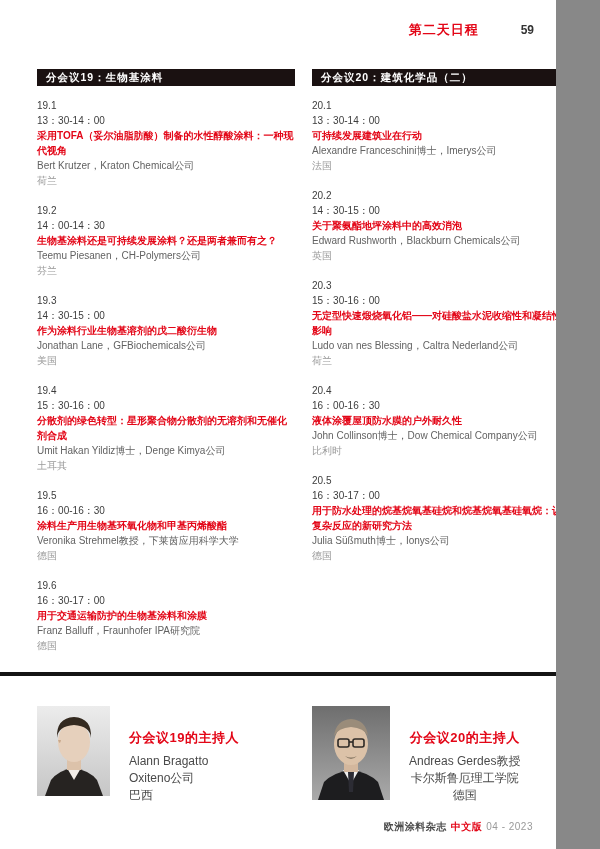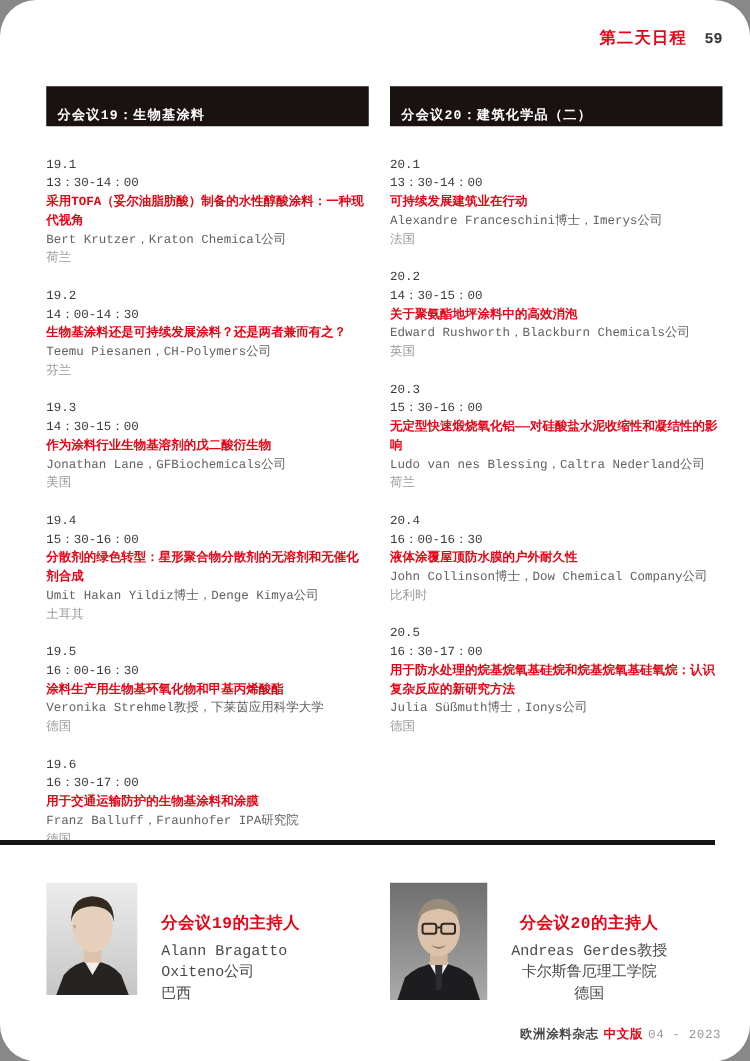--- a/index.html
+++ b/index.html
@@ -6,49 +6,48 @@
     --red:#e30617;
     --bar:#1a1111;
     --t-dark:#3c3c3c;
     --t-mid:#626262;
     --t-light:#9a9a9a;
   }
   *{margin:0;padding:0;box-sizing:border-box;}
   html,body{background:#888;}
   .page{
     position:relative;
-    width:600px;height:849px;
+    width:556px;height:849px;
     background:#ffffff;
     overflow:hidden;
-    font-family:Liberation Mono, monospace;
-    border-radius:29px;
+    font-family:Liberation Sans, sans-serif;
   }
   
   .page-header{
     position:absolute;top:21px;right:22px;
     display:flex;align-items:baseline;gap:14px;
   }
   .day-title{color:var(--red);font-weight:bold;font-size:13px;letter-spacing:1px;}
-  .page-number{color:#333;font-size:12px;font-weight:bold;}
+  .page-number{color:#333;font-size:12px;font-weight:bold;margin-left:28px;}
 
   
   .columns{
     position:absolute;left:37px;top:69px;
     display:flex;gap:17px;
   }
   .col{width:258px;}
   .col-right{width:266px;}
   .col-bar{
     height:17px;line-height:17px;
     background:var(--bar);color:#fff;
     font-size:10.5px;font-weight:bold;
-    padding:16px 9px;letter-spacing:1px;
+    padding:0 9px;letter-spacing:1px;
     white-space:nowrap;
   }
-  .sessions{margin-top:24px;}
+  .sessions{margin-top:12px;}
   .session{margin-bottom:3px;font-size:10px;line-height:15px;}
   .s-id,.s-time{color:var(--t-dark);}
   .s-title{color:var(--red);font-weight:bold;}
   .s-speaker{color:var(--t-mid);}
   .s-country{color:var(--t-light);margin-bottom:15px;}
 
   
   .divider{
     position:absolute;left:0;top:672px;
     width:572px;height:4px;background:#141414;

